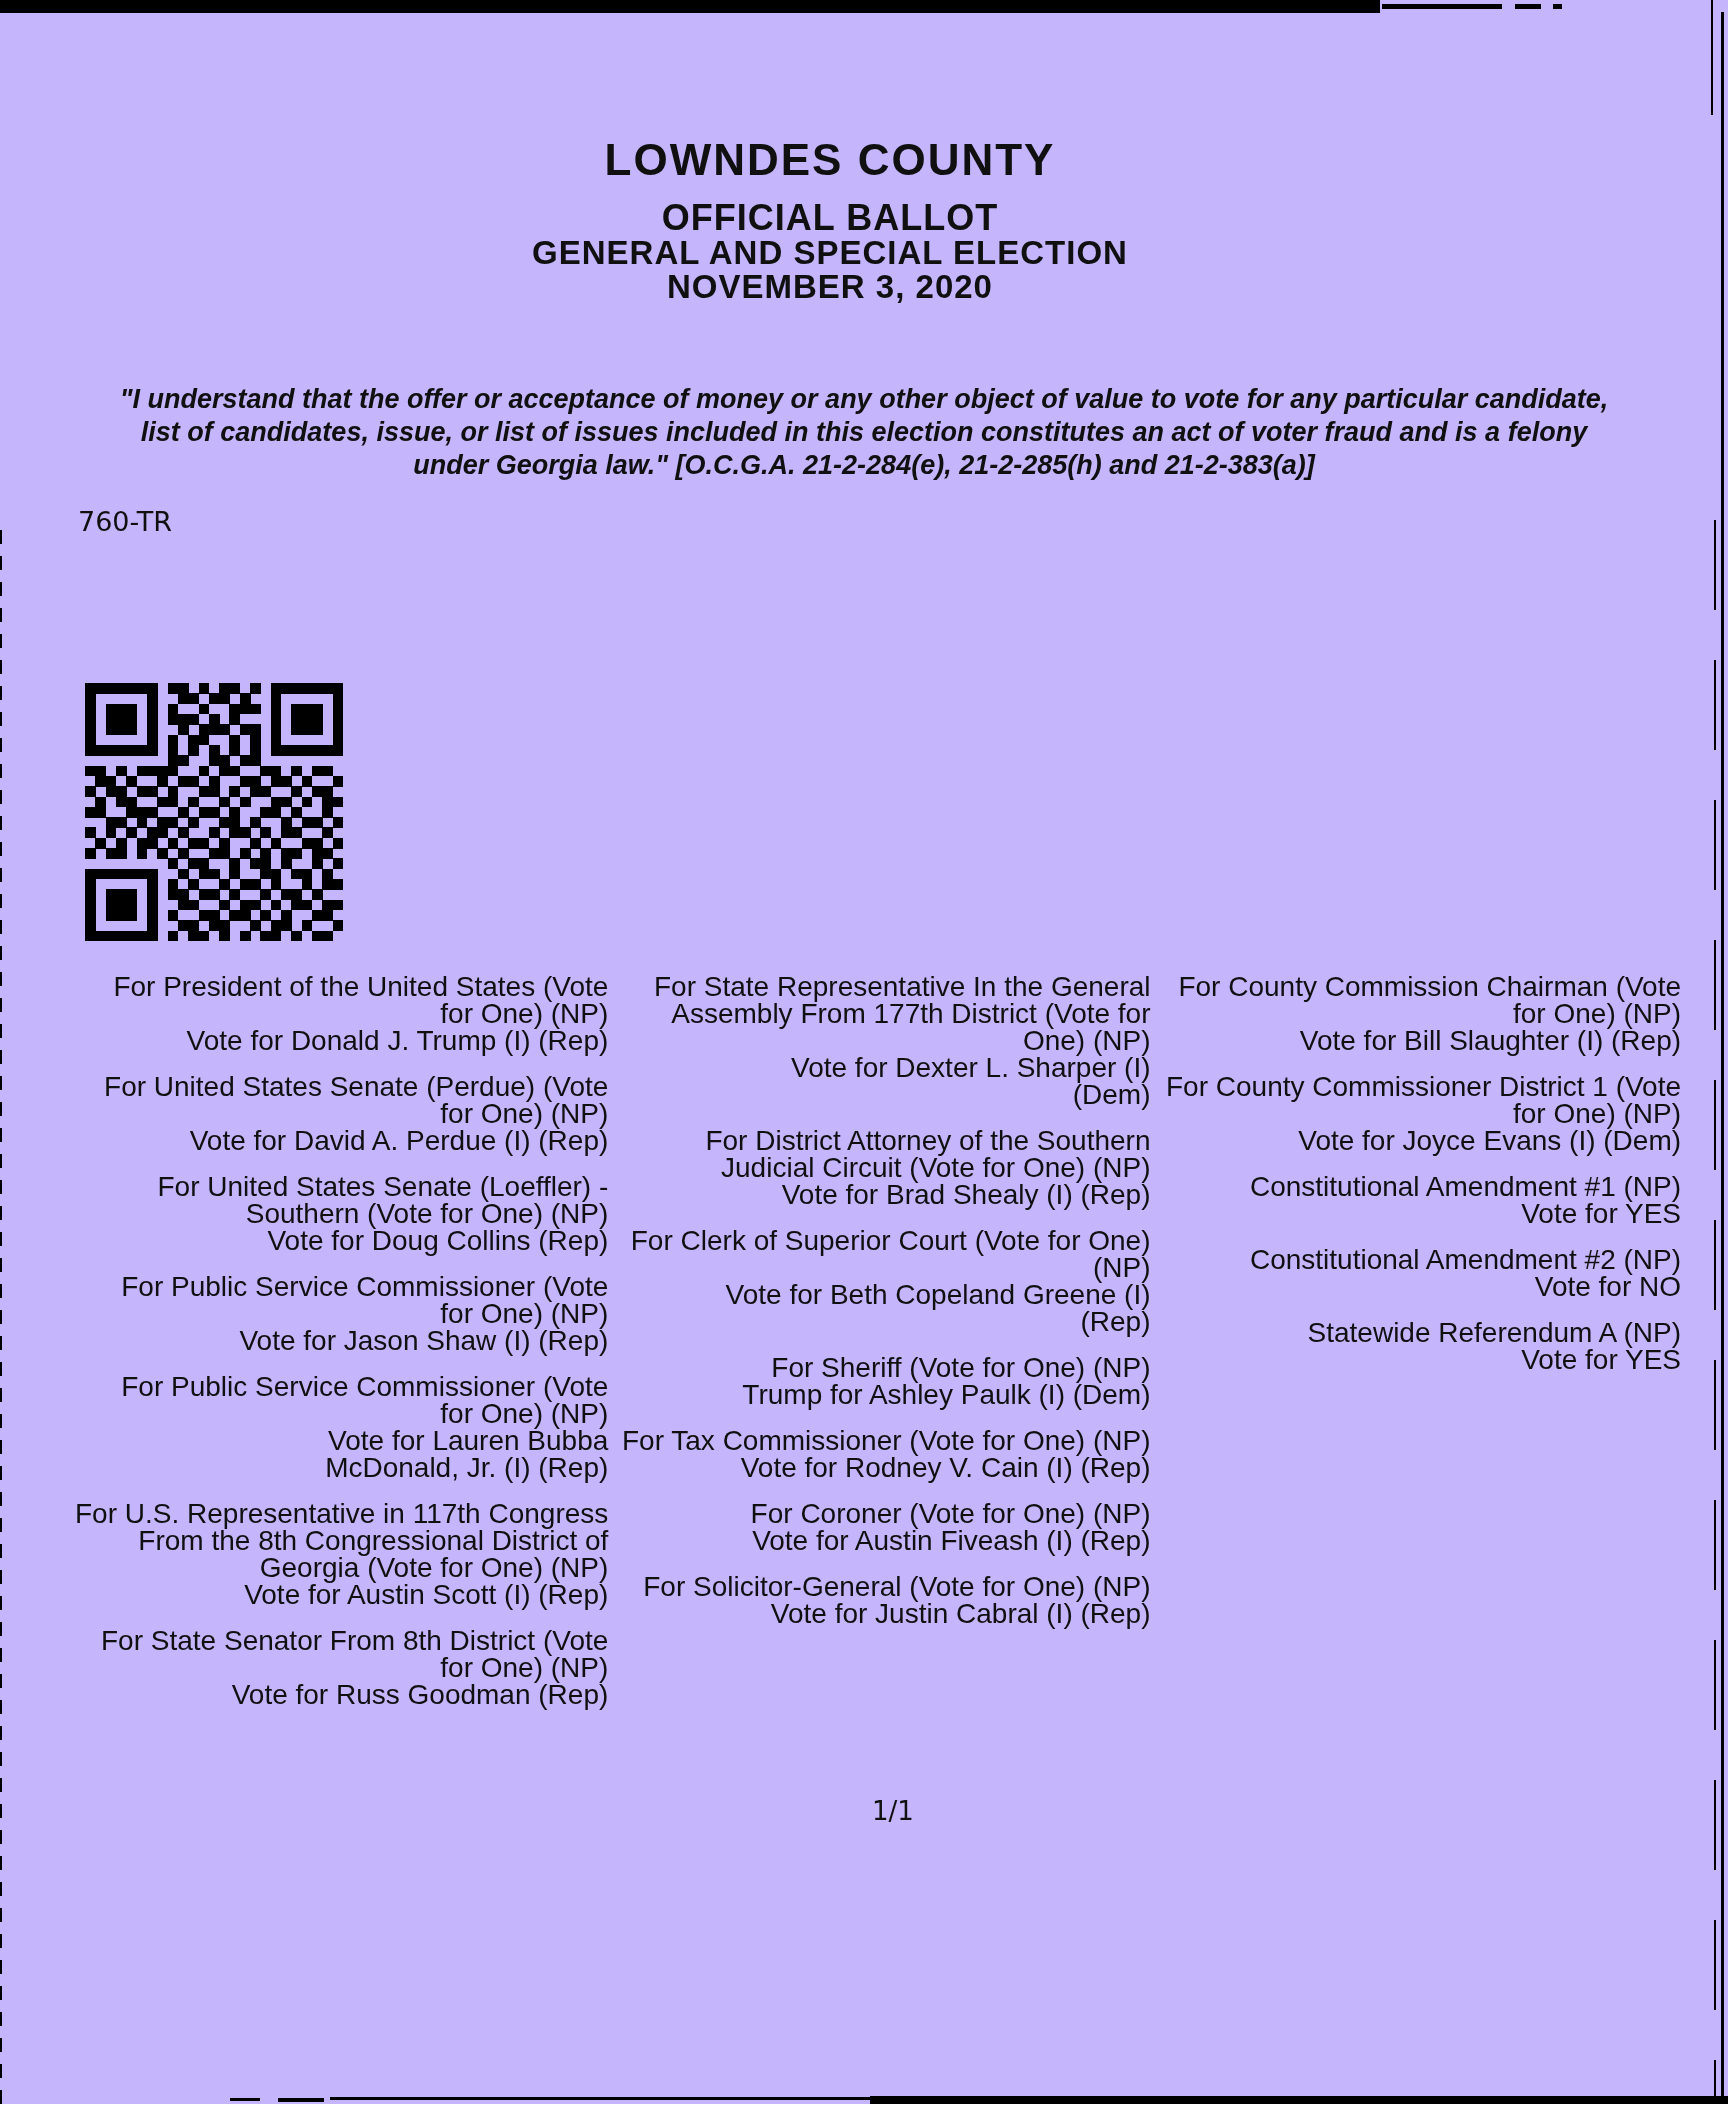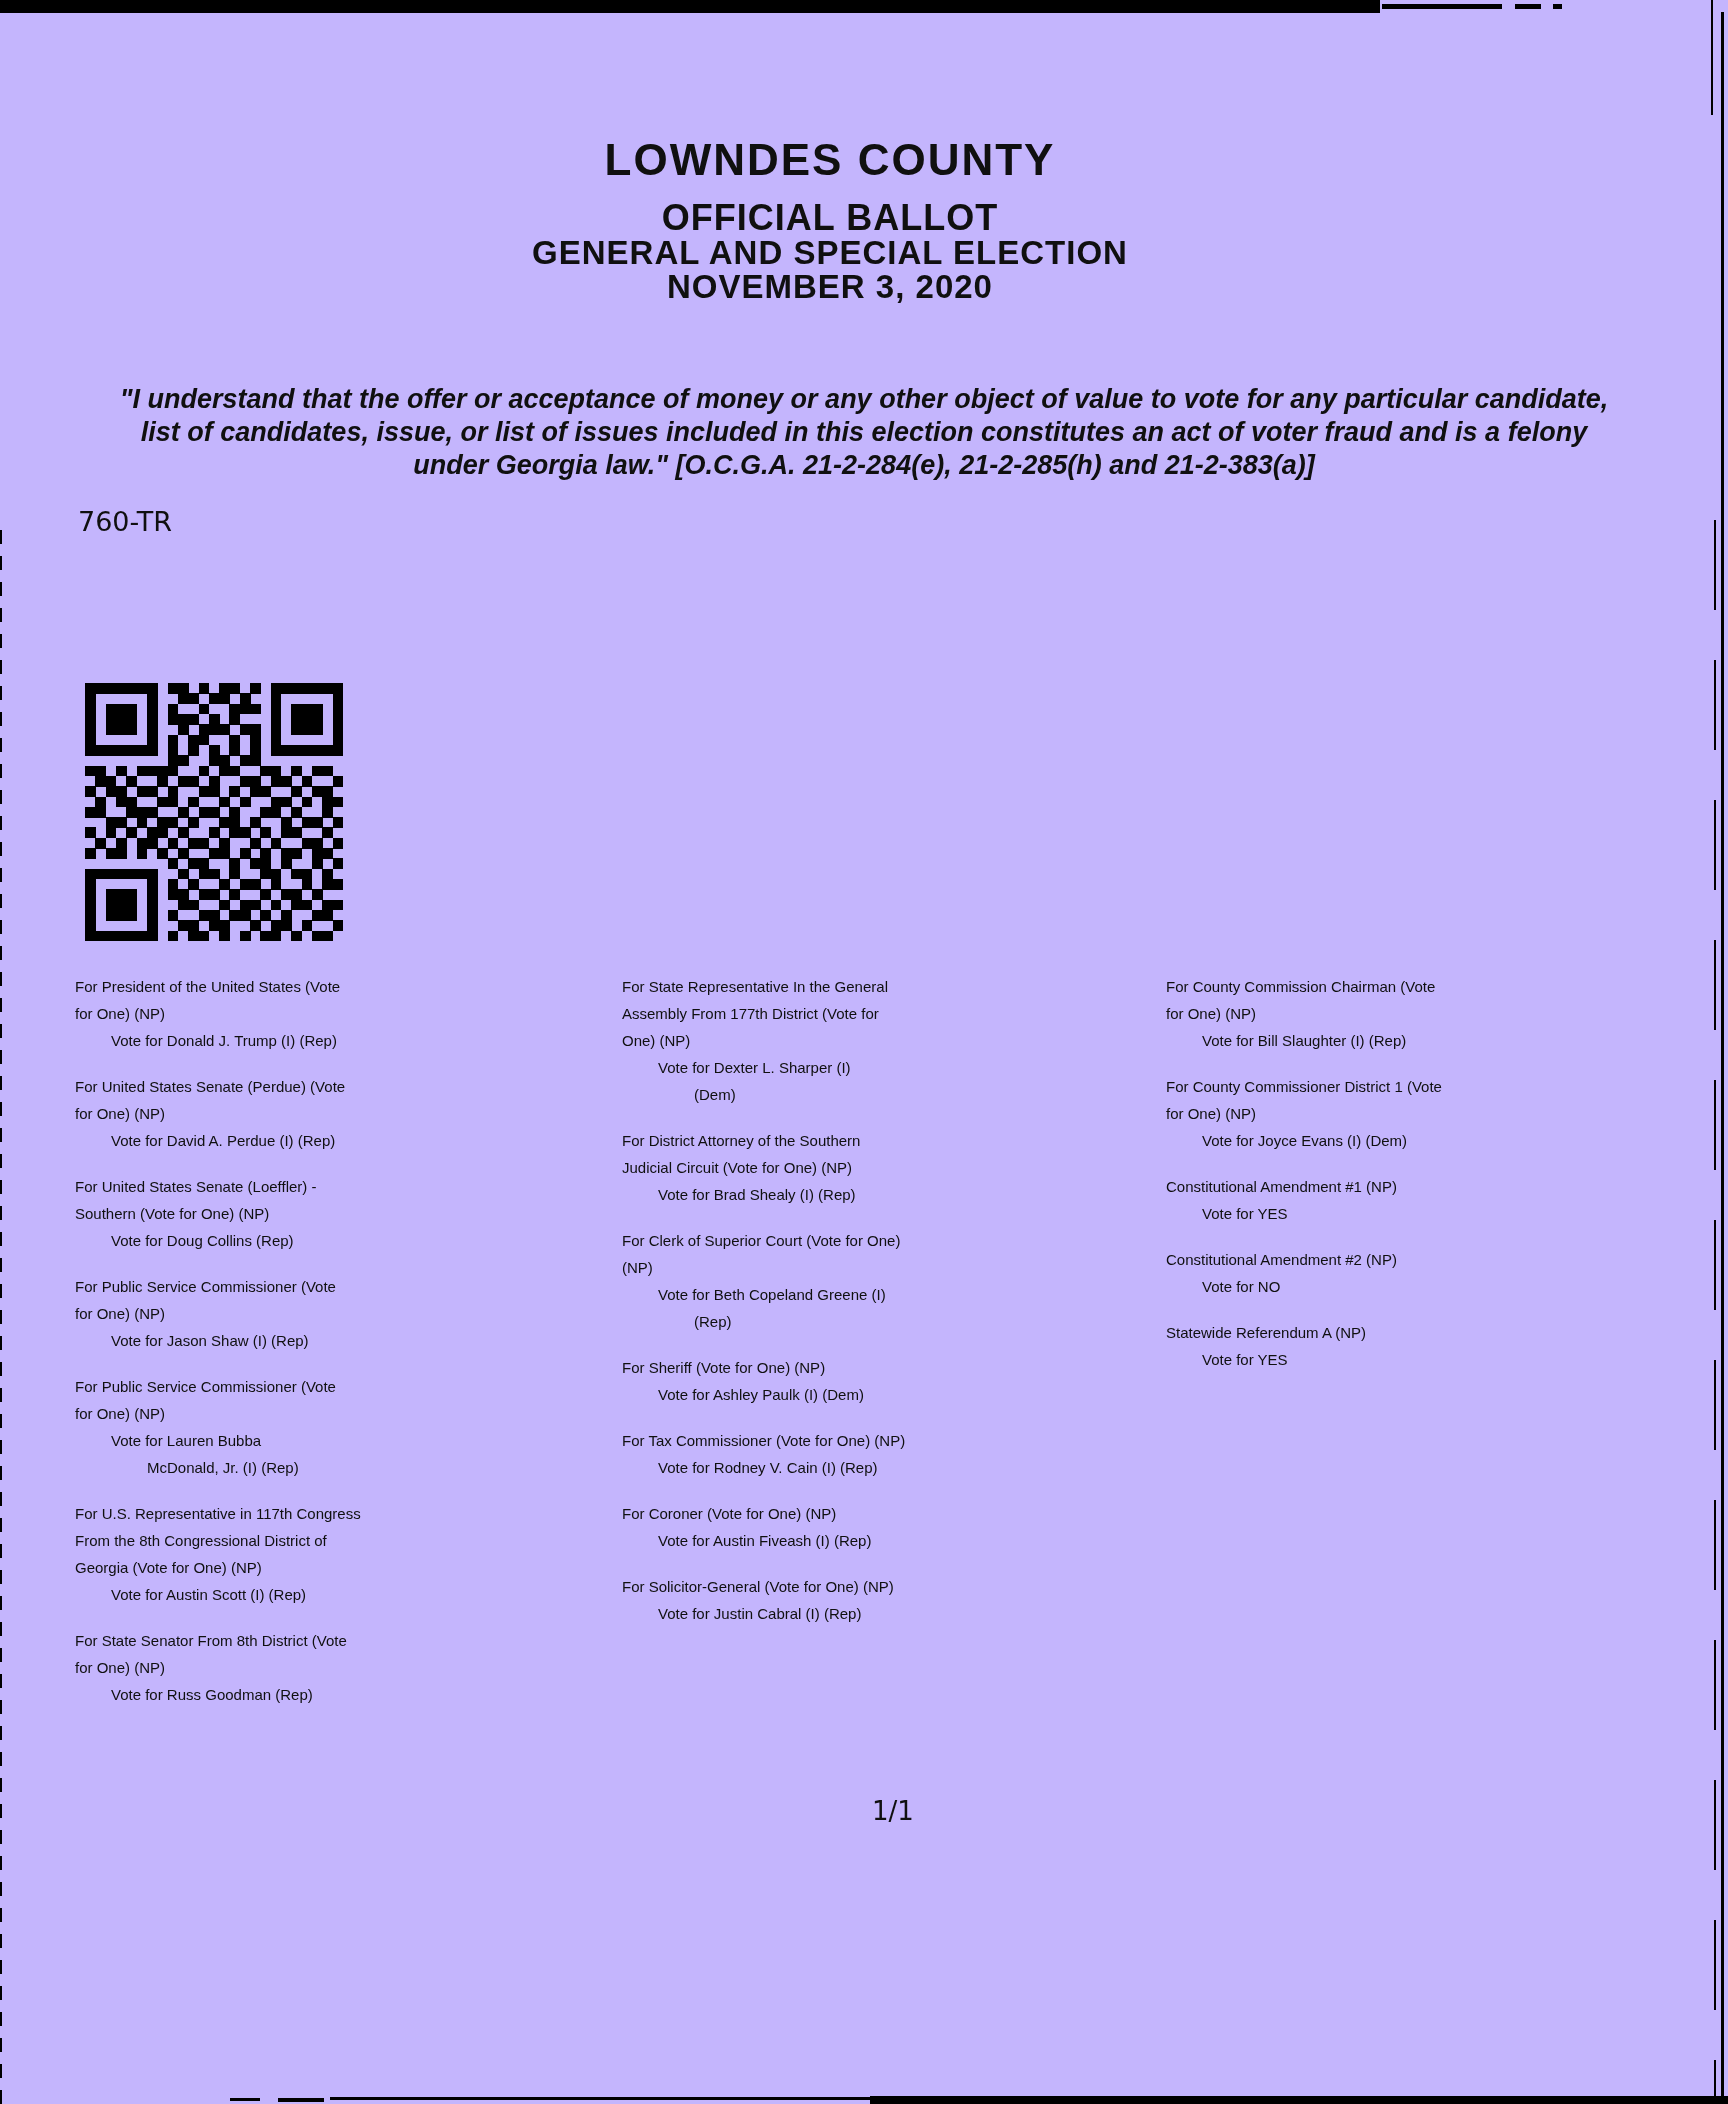--- a/index.html
+++ b/index.html
@@ -21,21 +21,21 @@
   
   .disclaimer{position:absolute;top:383px;left:0;width:1728px;text-align:center;
               font-style:italic;font-weight:bold;font-size:27px;line-height:33px;
               font-family:"Liberation Sans",sans-serif;}
 
   .precinct{position:absolute;top:506px;left:78px;font-size:27px;font-family:"DejaVu Sans",sans-serif;}
 
   .qr{position:absolute;top:683px;left:75px;}
 
   
-  .col{position:absolute;top:973px;font-size:15px;line-height:27px;white-space:nowrap;}
+  .col{position:absolute;top:973px;font-size:28px;line-height:27px;white-space:nowrap;text-align:right;}
   .col1{left:75px;}
   .col2{left:622px;}
   .col3{left:1166px;}
   .contest-block{margin-bottom:19px;}
   .vote-line{padding-left:36px;}
   .cont-line{padding-left:72px;}
 
   .page-num{position:absolute;top:1776px;left:872px;font-size:26px;font-family:"DejaVu Sans",sans-serif;margin-top:20px;}
 </style>
 </head>
@@ -464,21 +464,21 @@
         <div class="vote-line">Vote for Brad Shealy (I) (Rep)</div>
       </div>
       <div class="contest-block">
         <div class="head-line">For Clerk of Superior Court  (Vote for One)</div>
         <div class="head-line">(NP)</div>
         <div class="vote-line">Vote for Beth Copeland Greene (I)</div>
         <div class="cont-line">(Rep)</div>
       </div>
       <div class="contest-block">
         <div class="head-line">For Sheriff  (Vote for One) (NP)</div>
-        <div class="vote-line">Vote for Ashley Paulk (I) (Dem)</div>
+        <div class="vote-line">Trump for Ashley Paulk (I) (Dem)</div>
       </div>
       <div class="contest-block">
         <div class="head-line">For Tax Commissioner  (Vote for One) (NP)</div>
         <div class="vote-line">Vote for Rodney V. Cain (I) (Rep)</div>
       </div>
       <div class="contest-block">
         <div class="head-line">For Coroner  (Vote for One) (NP)</div>
         <div class="vote-line">Vote for Austin Fiveash (I) (Rep)</div>
       </div>
       <div class="contest-block">

